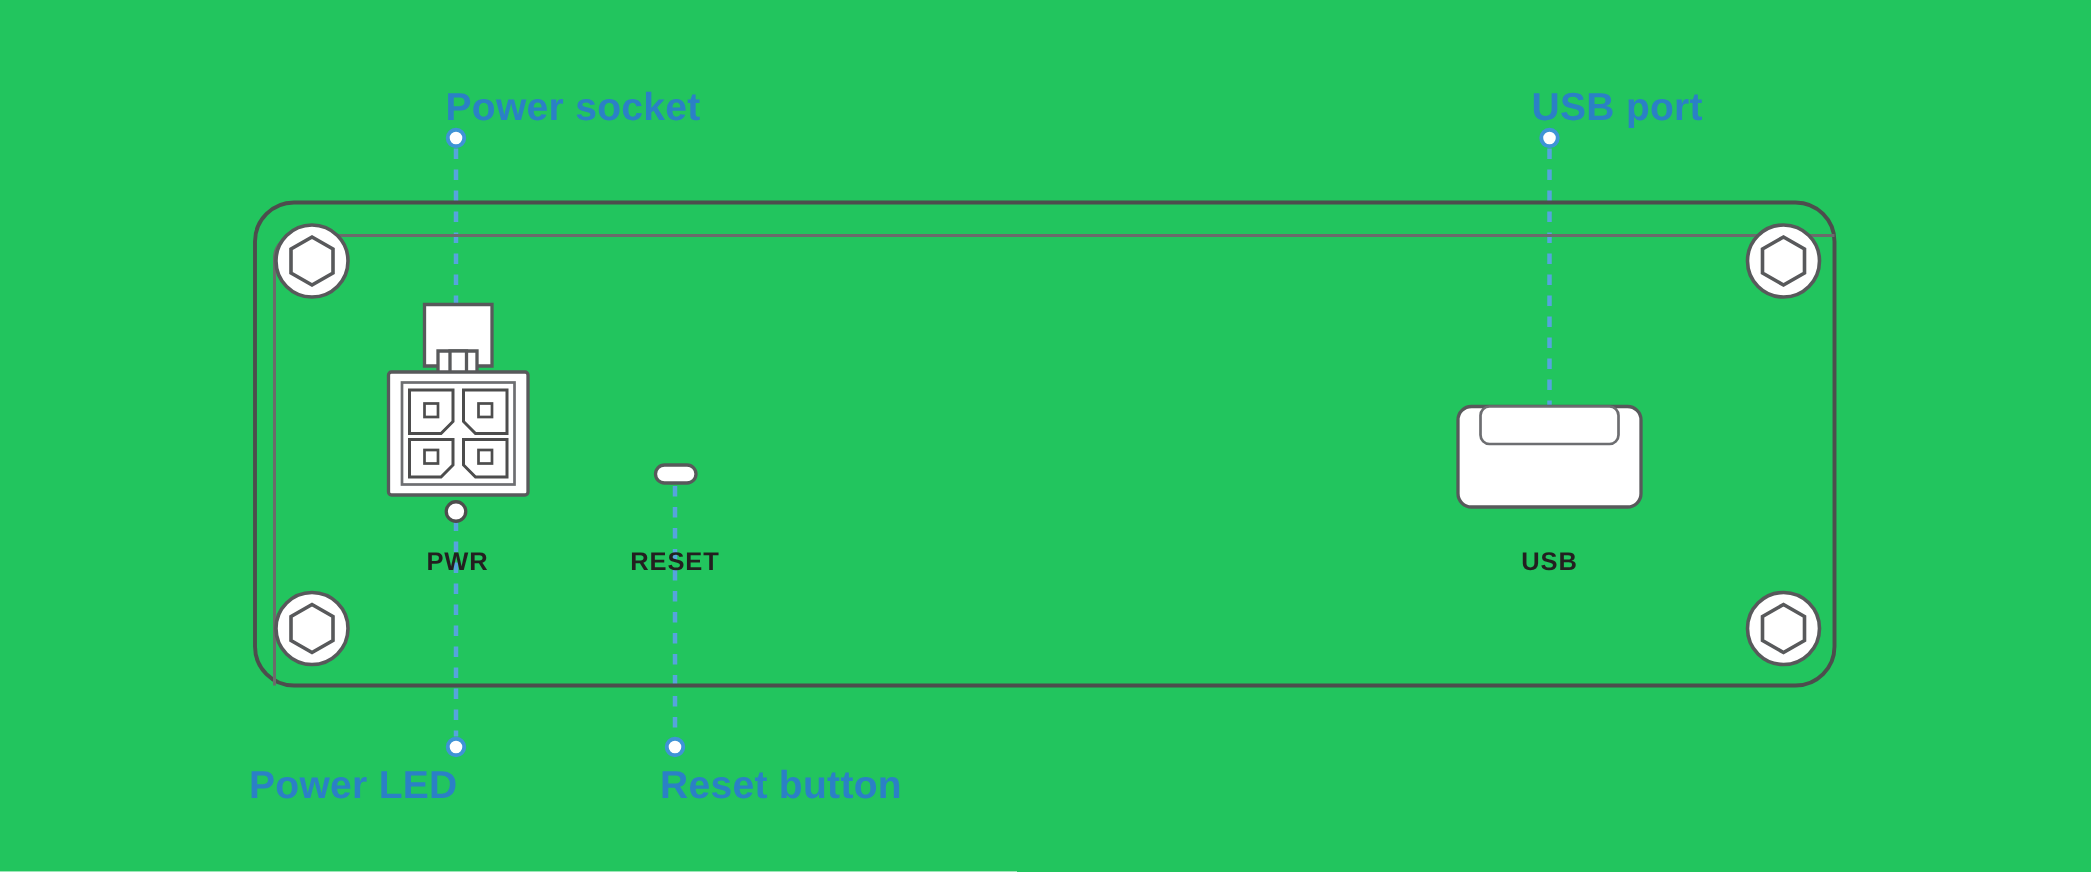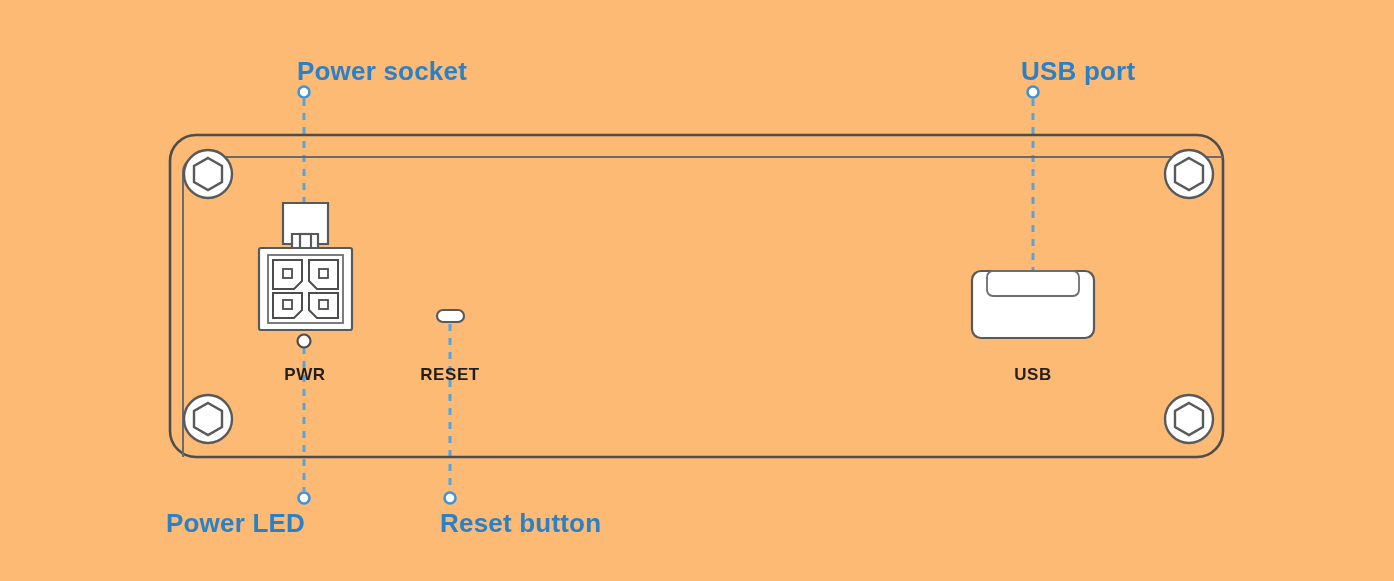--- a/index.html
+++ b/index.html
@@ -7,21 +7,21 @@
     padding: 0;
     background: #ffffff;
   }
   body {
     font-family: "Liberation Sans", sans-serif;
   }
   #stage {
     position: relative;
     width: 1394px;
     height: 581px;
-    background: #fdba74;
+    background: #22c55e;
     overflow: hidden;
   }
   #diagram-svg {
     position: absolute;
     left: 0;
     top: 0;
     width: 1394px;
     height: 581px;
     display: block;
   }

